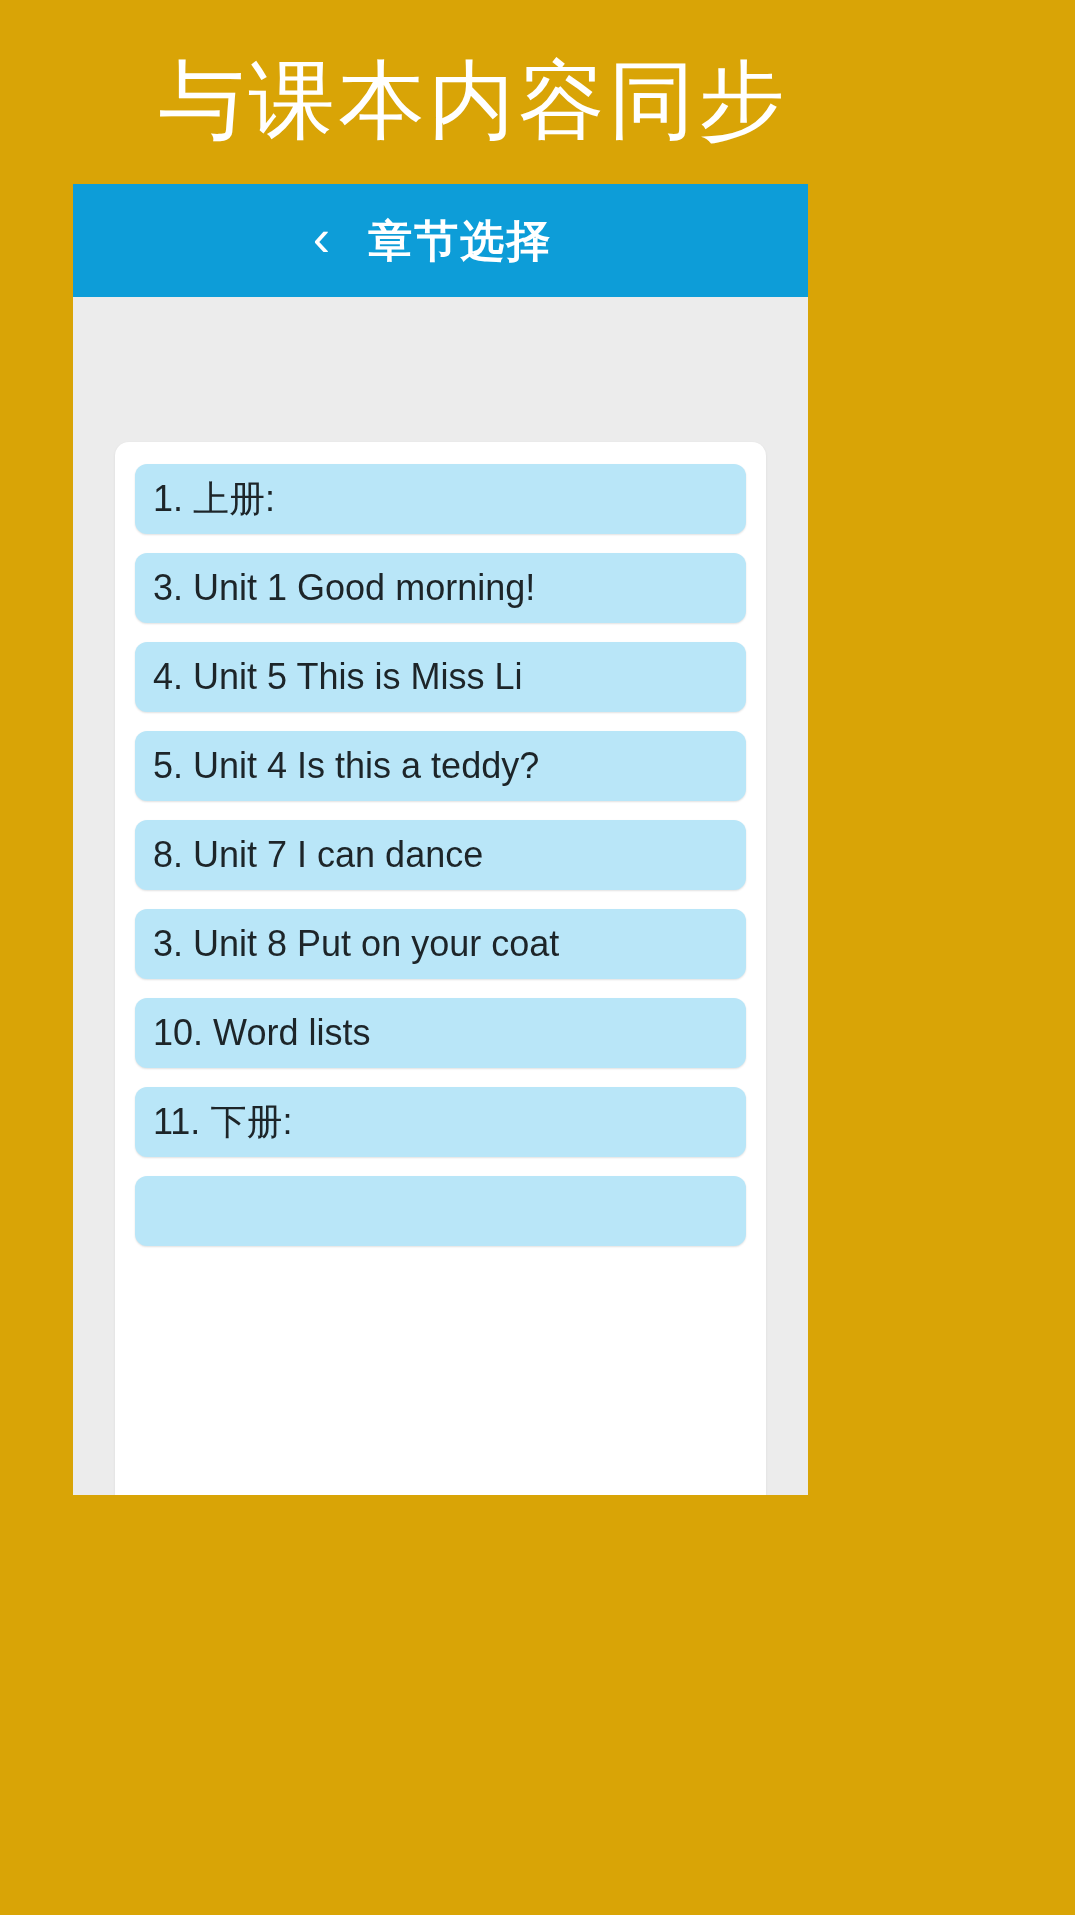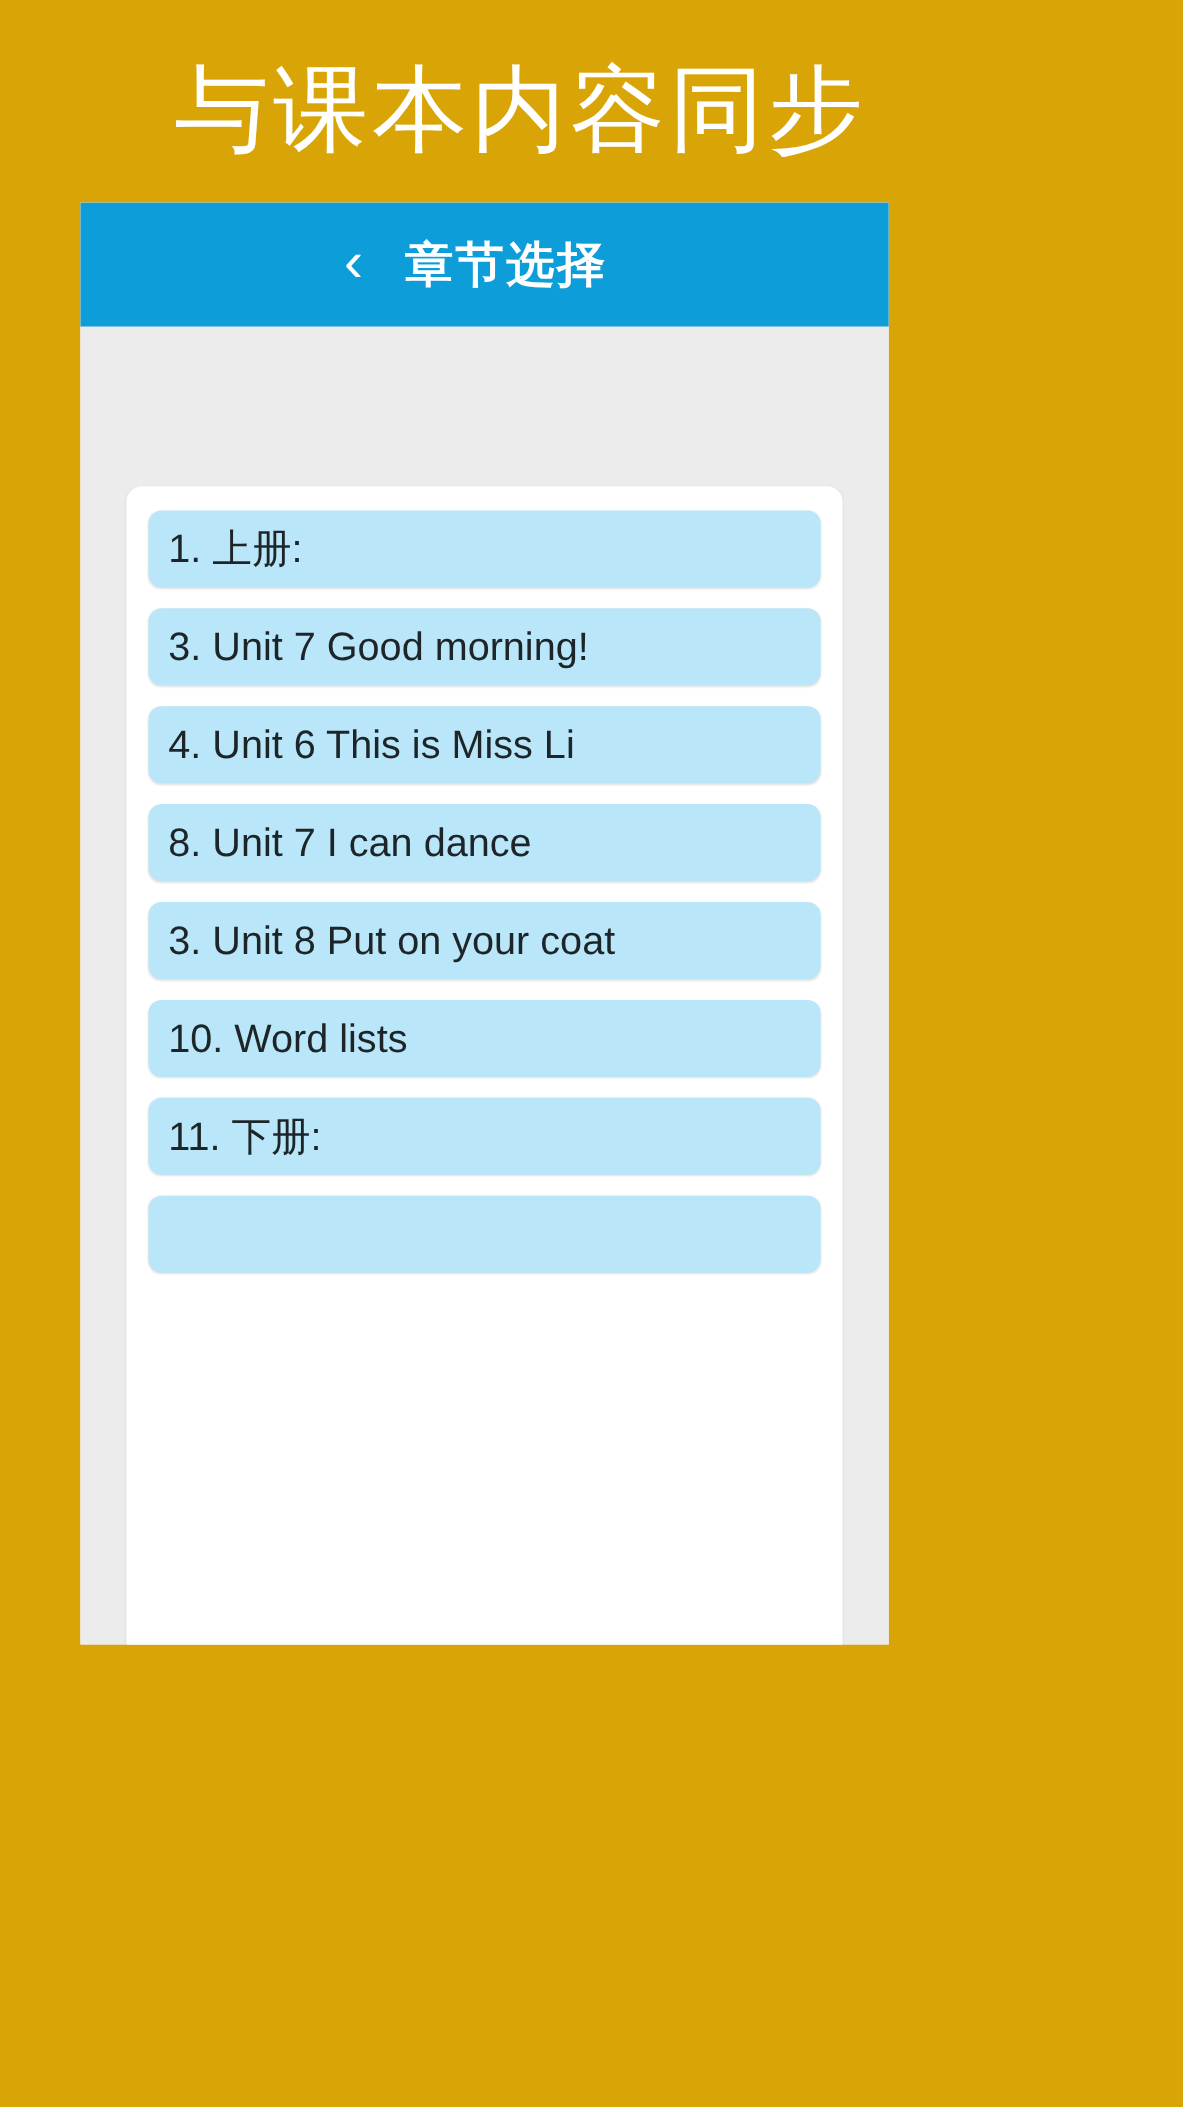--- a/index.html
+++ b/index.html
@@ -135,24 +135,27 @@
   </div>
 
   <div class="content-area">
 
     <div class="chapter-card">
       <div class="chapter-list" id="chapter-list">
           <div class="chapter-item">
             <span class="chapter-item-label">1. 上册:</span>
           </div>
           <div class="chapter-item">
-            <span class="chapter-item-label">3. Unit 7 Good morning!</span>
+            <span class="chapter-item-label">3. Unit 1 Good morning!</span>
           </div>
           <div class="chapter-item">
-            <span class="chapter-item-label">4. Unit 6 This is Miss Li</span>
+            <span class="chapter-item-label">4. Unit 5 This is Miss Li</span>
+          </div>
+          <div class="chapter-item">
+            <span class="chapter-item-label">5. Unit 4 Is this a teddy?</span>
           </div>
           <div class="chapter-item">
             <span class="chapter-item-label">8. Unit 7 I can dance</span>
           </div>
           <div class="chapter-item">
             <span class="chapter-item-label">3. Unit 8 Put on your coat</span>
           </div>
           <div class="chapter-item">
             <span class="chapter-item-label">10. Word lists</span>
           </div>

